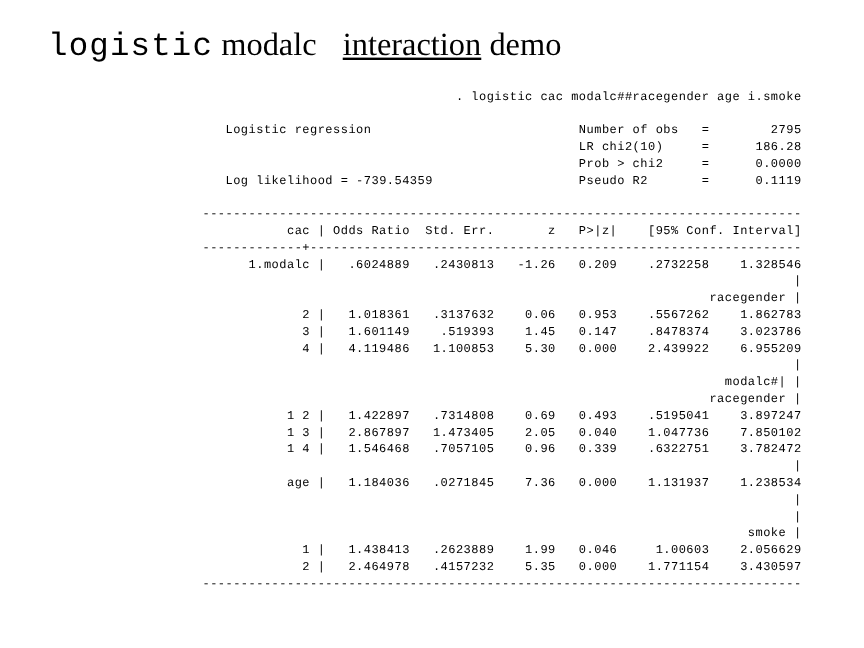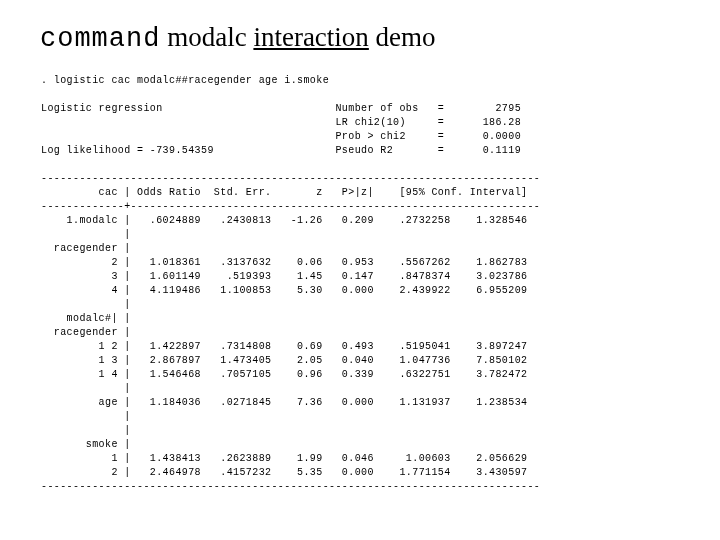--- a/index.html
+++ b/index.html
@@ -1,29 +1,29 @@
 <!DOCTYPE html>
 <html><head>
 <meta charset="utf-8">
 <style>
   html,body{margin:0;padding:0;background:#fff;}
   body{width:720px;height:540px;overflow:hidden;font-family:"Times New Roman",serif;}
   .slide{padding:22px 40px 0 40px;}
   h1{font-size:27px;font-weight:normal;margin:0 0 20px 0;white-space:nowrap;}
   h1 .mono{font-family:"Courier New",monospace;letter-spacing:1px;}
-  h1 .ul{text-decoration:underline;}
+  h1 .ul{text-decoration:underline;margin-left:15px;}
   pre{font-family:"Courier New",monospace;font-size:10px;line-height:14px;
-      white-space:pre;margin:1px;letter-spacing:0.4px;}
+      white-space:pre;margin:12px;letter-spacing:0.4px;text-align:right;}
 </style>
 </head>
 <body>
 
 <div class="slide">
   <h1>
-    <span class="mono">command</span><span> modalc </span><span class="ul">interaction</span><span> demo</span>
+    <span class="mono">logistic</span><span> modalc </span><span class="ul">interaction</span><span> demo</span>
   </h1>
   <pre id="out">. logistic cac modalc##racegender age i.smoke
 
 Logistic regression                           Number of obs   =        2795
                                               LR chi2(10)     =      186.28
                                               Prob &gt; chi2     =      0.0000
 Log likelihood = -739.54359                   Pseudo R2       =      0.1119
 
 ------------------------------------------------------------------------------
          cac | Odds Ratio  Std. Err.       z   P&gt;|z|    [95% Conf. Interval]

